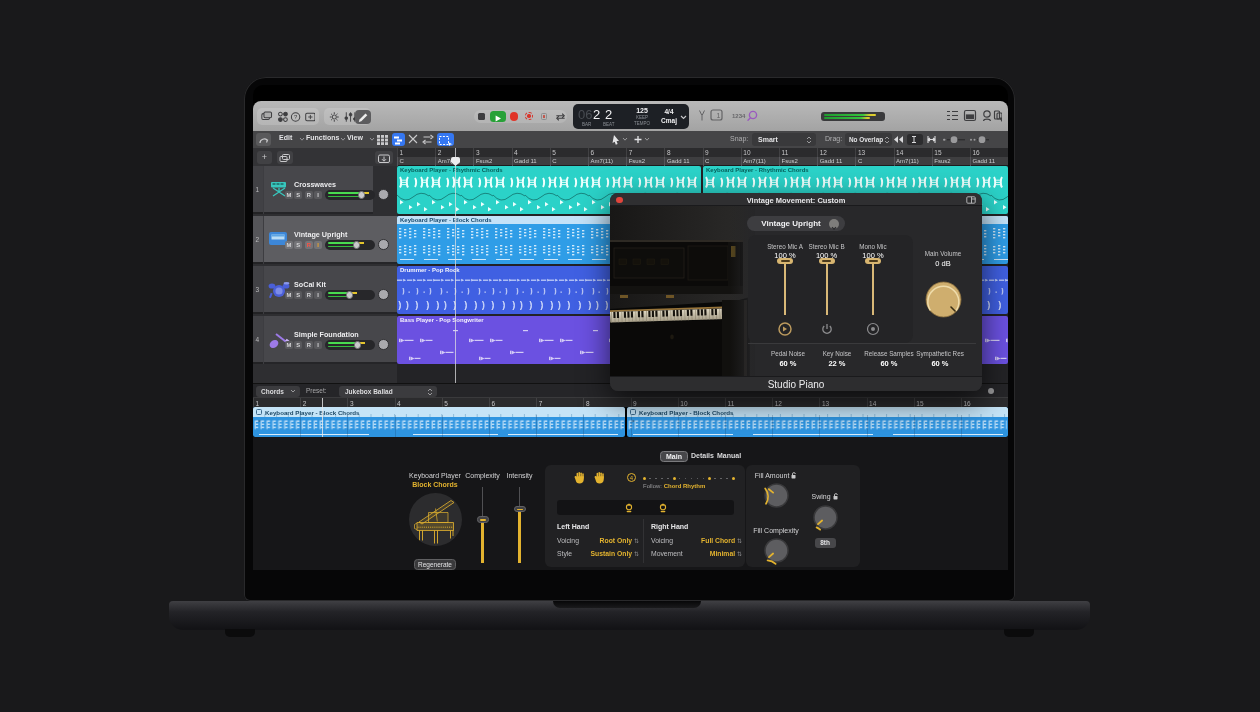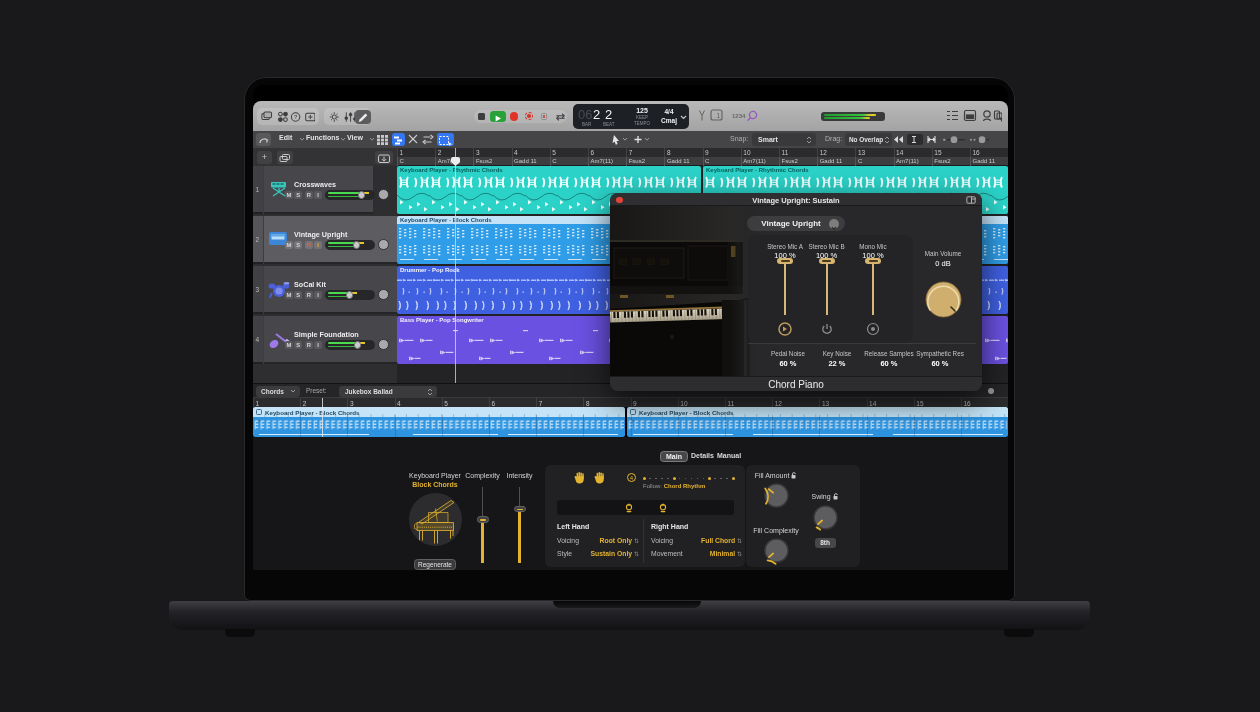--- a/index.html
+++ b/index.html
@@ -833,21 +833,21 @@
 <svg class="abs" style="left:507.5px;top:450.1px;" width="31.0" height="31.0" viewBox="507.5 450.1 31.0 31.0">
 <circle cx="523" cy="465.6" r="11.5" fill="#5d5d60"></circle>
       <circle cx="523" cy="465.6" r="11.5" fill="none" stroke="#39393b" stroke-width="1.5"></circle>
 <path d="M 522.1 478.9 A 13.3 13.3 0 0 0 514.1 475.5" stroke="#e3b32f" stroke-width="1.8" fill="none" stroke-linecap="round"></path>
       <line x1="515.5" y1="472.2" x2="519.6" y2="468.6" stroke="#e3b32f" stroke-width="1.8" stroke-linecap="round"></line>
     </svg>
 <div class="abs" style="left:561.5px;top:453px;width:21px;height:9.5px;background:#47474a;border-radius:3px;text-align:center;font-size:6.5px;font-weight:bold;color:#e2e2e4;line-height:9.5px;">8th</div>
 <div class="abs" style="left:357px;top:108px;width:372px;height:198px;border-radius:8px;background:#28282a;box-shadow:0 10px 30px rgba(0,0,0,0.65);overflow:hidden;">
 <div class="abs" style="left:0;top:0;width:372px;height:13px;background:#2f2f31;border-bottom:1px solid #1a1a1c;">
 <div class="abs" style="left:6px;top:3.5px;width:6.5px;height:6.5px;background:#e1453c;border-radius:50%;"></div>
-<div class="abs" style="left:0;top:2.5px;width:372px;text-align:center;font-size:7.5px;font-weight:bold;color:#e8e8ea;">Vintage Upright: Sustain</div>
+<div class="abs" style="left:0;top:2.5px;width:372px;text-align:center;font-size:7.5px;font-weight:bold;color:#e8e8ea;">Vintage Movement: Custom</div>
 <svg class="abs" style="left:356px;top:3px;" width="10" height="8" viewBox="0 0 10 8">
           <g stroke="#b0b0b2" fill="none">
             <rect x="0.8" y="0.8" width="8.4" height="6.4" rx="1"></rect>
             <path d="M5.5 0.8v6.4M5.5 3h4"></path>
           </g>
         </svg>
 </div>
 <div class="abs" style="left:0;top:13px;width:145px;height:170px;overflow:hidden;">
 <svg width="145" height="170" viewBox="0 0 145 170">
 <defs>
@@ -1008,14 +1008,14 @@
 </svg>
 <div class="abs" style="left:138px;top:150px;width:228px;height:1px;background:#3a3a3c;"></div>
 <div class="abs" style="left:148px;top:157px;width:60px;text-align:center;font-size:6.3px;color:#c6c6c8;">Pedal Noise</div>
 <div class="abs" style="left:148px;top:165.5px;width:60px;text-align:center;font-size:7.5px;font-weight:bold;color:#fff;">60 %</div>
 <div class="abs" style="left:197px;top:157px;width:60px;text-align:center;font-size:6.3px;color:#c6c6c8;">Key Noise</div>
 <div class="abs" style="left:197px;top:165.5px;width:60px;text-align:center;font-size:7.5px;font-weight:bold;color:#fff;">22 %</div>
 <div class="abs" style="left:249px;top:157px;width:60px;text-align:center;font-size:6.3px;color:#c6c6c8;">Release Samples</div>
 <div class="abs" style="left:249px;top:165.5px;width:60px;text-align:center;font-size:7.5px;font-weight:bold;color:#fff;">60 %</div>
 <div class="abs" style="left:300px;top:157px;width:60px;text-align:center;font-size:6.3px;color:#c6c6c8;">Sympathetic Res</div>
 <div class="abs" style="left:300px;top:165.5px;width:60px;text-align:center;font-size:7.5px;font-weight:bold;color:#fff;">60 %</div>
-<div class="abs" style="left:0;top:183px;width:372px;height:15px;background:#2d2d2f;border-top:1px solid #1a1a1c;text-align:center;font-size:10px;color:#ececee;line-height:15px;">Chord Piano</div>
+<div class="abs" style="left:0;top:183px;width:372px;height:15px;background:#2d2d2f;border-top:1px solid #1a1a1c;text-align:center;font-size:10px;color:#ececee;line-height:15px;">Studio Piano</div>
 </div>
 </div>
 </body></html>

